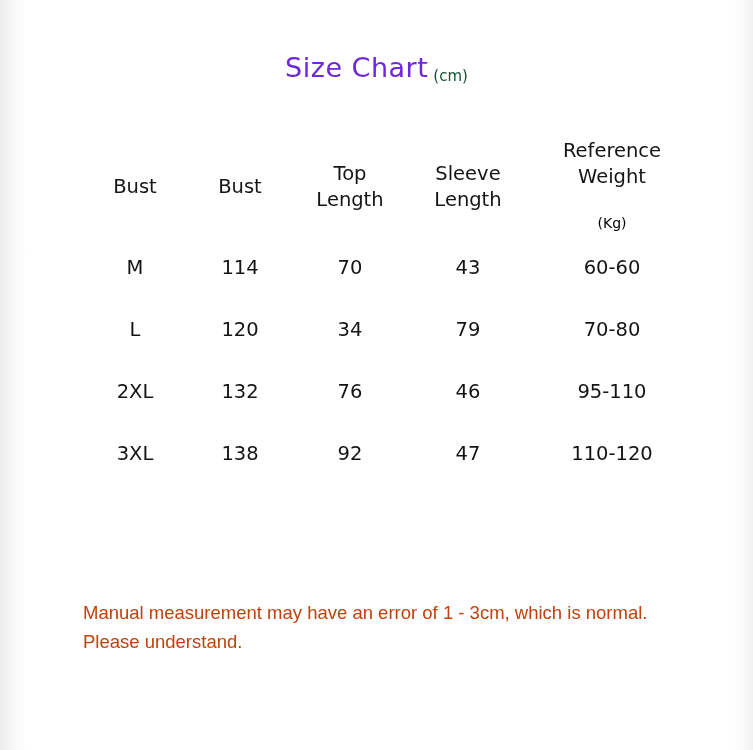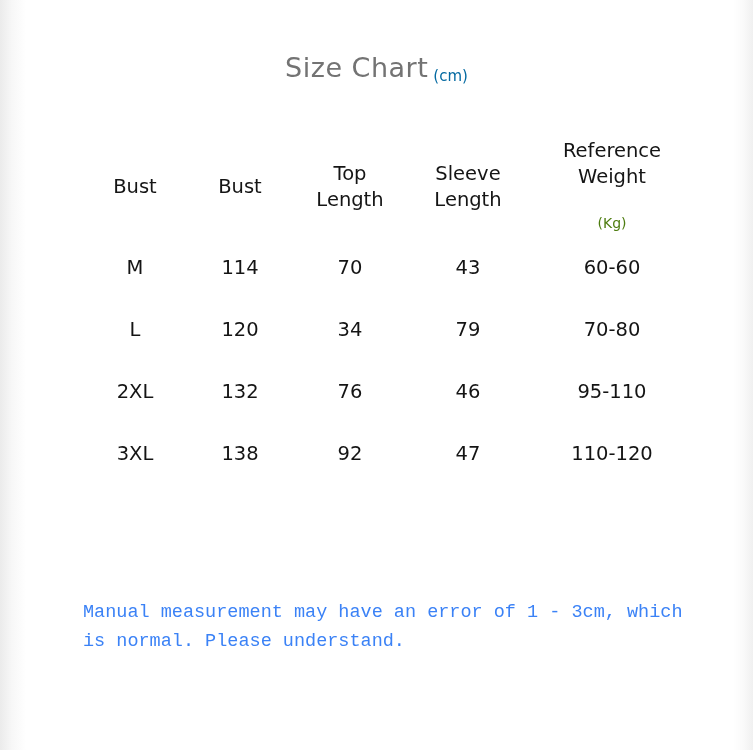--- a/index.html
+++ b/index.html
@@ -42,25 +42,25 @@
     position: absolute;
     top: 52px;
     left: 0;
     width: 753px;
     text-align: center;
     white-space: nowrap;
   }
   .title {
     font-size: 27px;
     letter-spacing: 0.5px;
-    color: #737373;
+    color: #6d28d9;
   }
   .title-unit {
     font-size: 15px;
-    color: #0369a1;
+    color: #14532d;
     position: relative;
     top: 4px;
     margin-left: 5px;
     margin-top: 8px;
   }
 
   table.size-chart {
     position: absolute;
     top: 138px;
     left: 84px;
@@ -91,32 +91,32 @@
   .col-bust   { width: 104px; }
   .col-toplen { width: 108px; }
   .col-sleeve { width: 120px; }
   .col-refwt  { width: 160px; }
 
   .hdr-line { display: block; }
   .hdr-sub {
     display: block;
     font-size: 14px;
     margin-top: 20px;
-    color: #4d7c0f;
+    color: #000000;
   }
 
   .note {
     position: absolute;
     top: 598px;
     left: 83px;
     width: 600px;
     font-size: 18.5px;
     line-height: 29px;
-    color: #3b82f6;
-    font-family: Liberation Mono, monospace;
+    color: #c2410c;
+    font-family: Liberation Sans, sans-serif;
   }
 </style>
 </head>
 <body>
 
 <div class="page">
 
   <div class="title-wrap">
     <span class="title">Size Chart</span><span class="title-unit">(cm)</span>
   </div>

